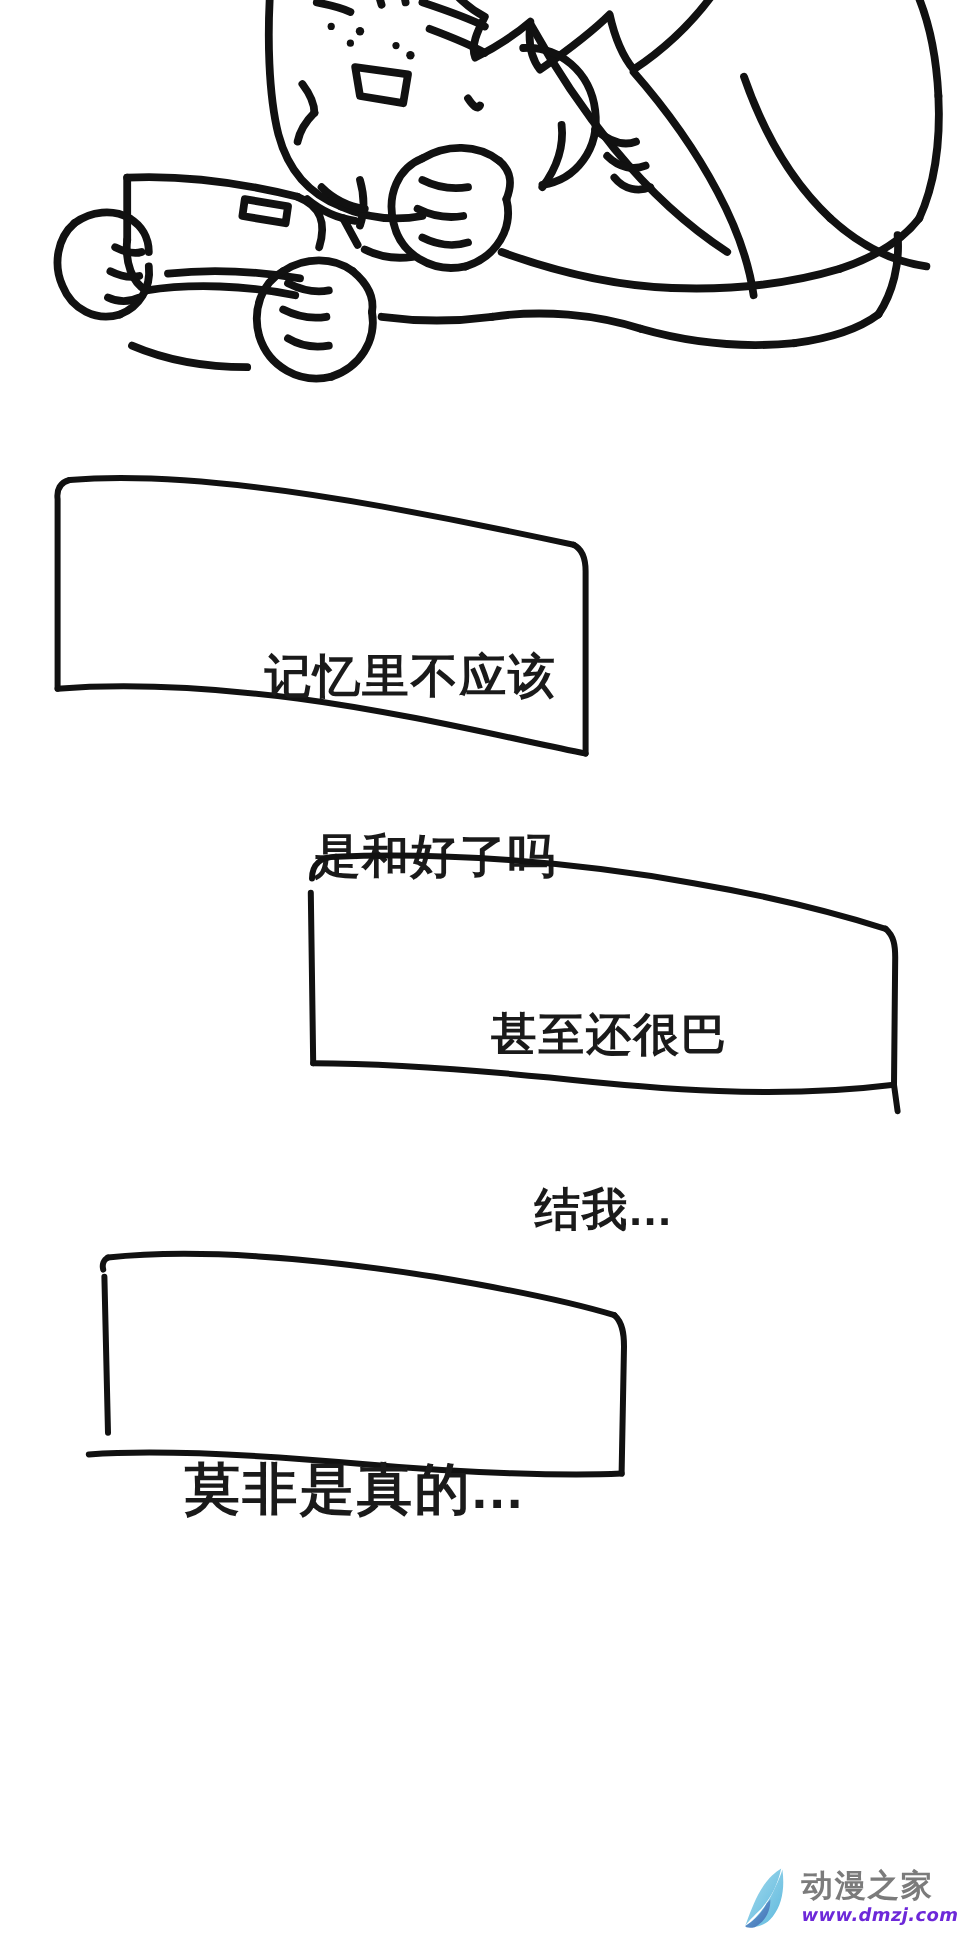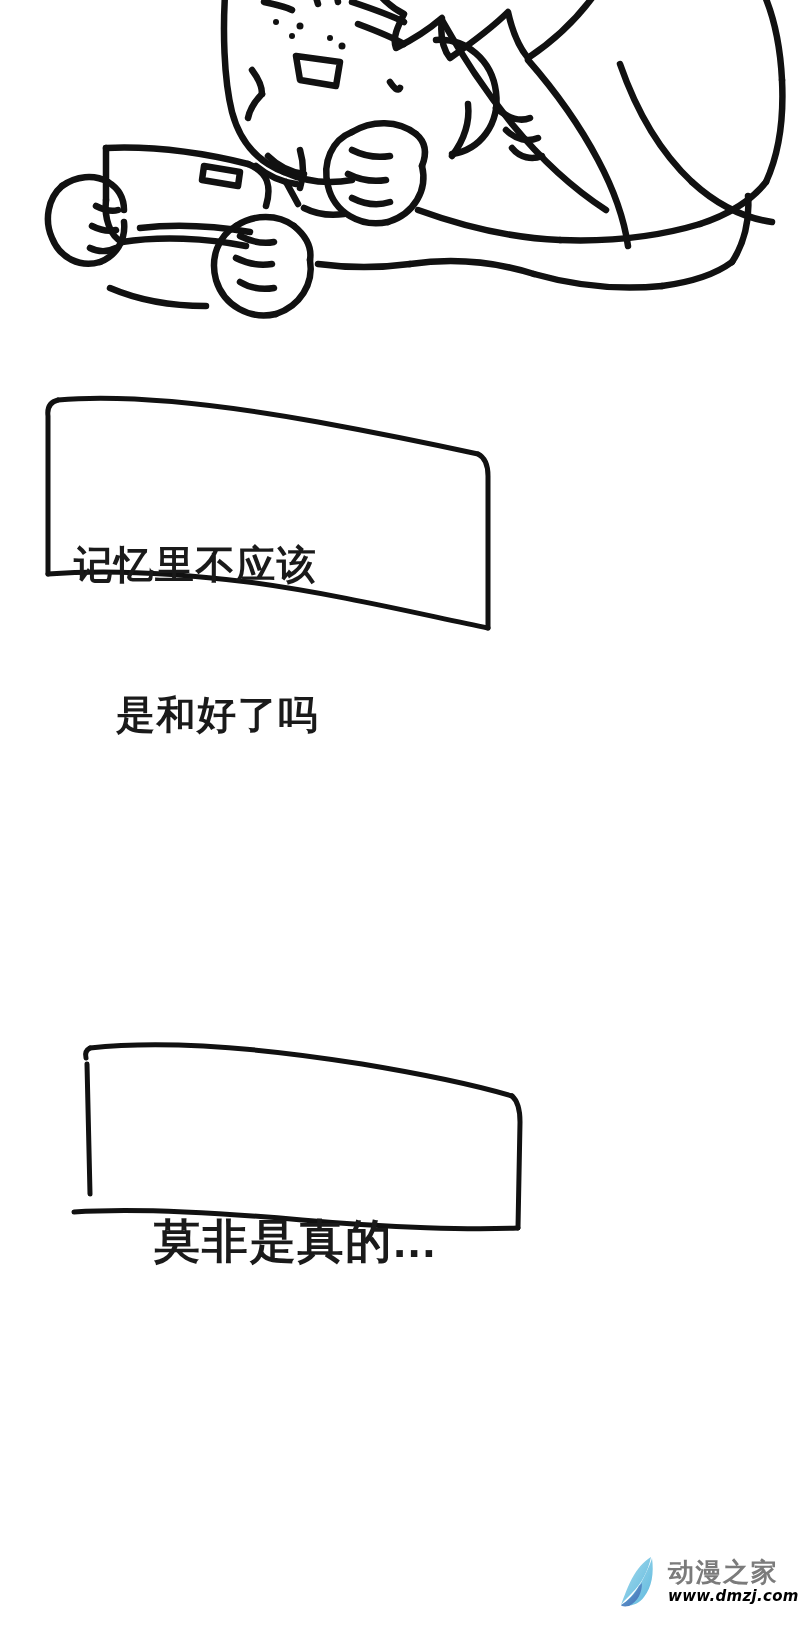--- a/index.html
+++ b/index.html
@@ -45,21 +45,21 @@
     letter-spacing: 0.04em;
     line-height: 1.28;
     white-space: pre;
     text-align: center;
   }
 
   .bubble-1 { left: 38px;  top: 378px;  width: 462px; height: 260px; }
   .bubble-1 .bubble-text {
     left: 36px; top: 62px; width: 390px;
     font-size: 39px;
-    text-align: left;
+    text-align: right;
   }
   .bubble-1 .line-2 { padding-left: 42px; }
 
   .bubble-2 { left: 248px; top: 688px;  width: 500px; height: 258px; }
   .bubble-2 .bubble-text {
     left: 60px; top: 54px; width: 400px;
     font-size: 38px;
     text-align: center;
   }
   .bubble-2 .line-2 { padding-right: 10px; }
@@ -89,21 +89,21 @@
     font-size: 26px;
     font-weight: bold;
     color: #7b7b7b;
     letter-spacing: 0.06em;
     font-family: "DejaVu Sans", sans-serif;
   }
   .wm-url {
     font-size: 15px;
     font-weight: bold;
     font-style: italic;
-    color: #000000;
+    color: #6d28d9;
     letter-spacing: 0.02em;
     margin-top: 4px;
     font-family: "DejaVu Sans", sans-serif;
   }
 </style>
 </head>
 <body>
 
 <div class="page">
 
@@ -223,20 +223,42 @@
 
         <path d="M10 196 C60 192 130 194 210 204 C300 216 390 238 450 250"></path>
       </g>
     </svg>
     <div class="bubble-text">
       <div class="line-1">记忆里不应该</div>
       <div class="line-2">是和好了吗</div>
     </div>
   </div>
 
+  <div class="bubble bubble-2">
+    <svg width="500" height="258" viewBox="0 0 500 258" xmlns="http://www.w3.org/2000/svg">
+      <g fill="none" stroke="#111111" stroke-width="5" stroke-linecap="round" stroke-linejoin="round">
+
+        <path d="M12 44 C12 32 20 26 32 26"></path>
+
+        <path d="M32 26 C120 22 230 30 330 48 C400 60 452 74 490 86"></path>
+
+        <path d="M11 56 L13 198"></path>
+
+        <path d="M490 86 C497 92 498 100 498 110 L497 216"></path>
+
+        <path d="M13 198 C60 198 130 202 210 210 C300 220 400 228 497 216"></path>
+
+        <path d="M497 216 L500 238"></path>
+      </g>
+    </svg>
+    <div class="bubble-text">
+      <div class="line-1">甚至还很巴</div>
+      <div class="line-2">结我...</div>
+    </div>
+  </div>
 
   <div class="bubble bubble-3">
     <svg width="460" height="240" viewBox="0 0 460 240" xmlns="http://www.w3.org/2000/svg">
       <g fill="none" stroke="#111111" stroke-width="5" stroke-linecap="round" stroke-linejoin="round">
 
         <path d="M18 40 C90 32 190 40 290 56 C350 66 400 76 440 88"></path>
 
         <path d="M18 40 C14 42 13 46 14 50"></path>
 
         <path d="M15 56 L18 186"></path>

